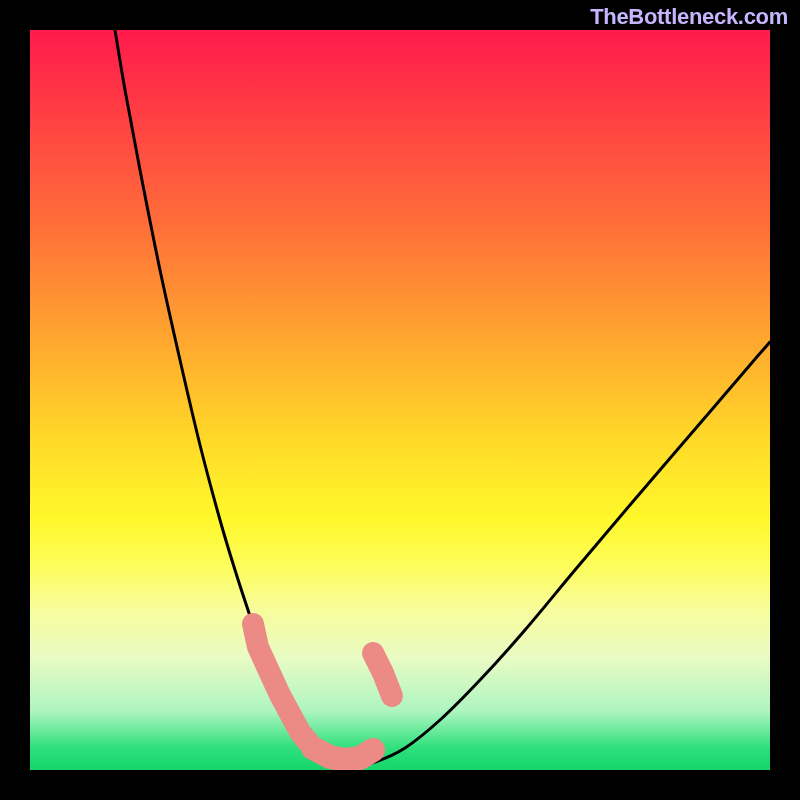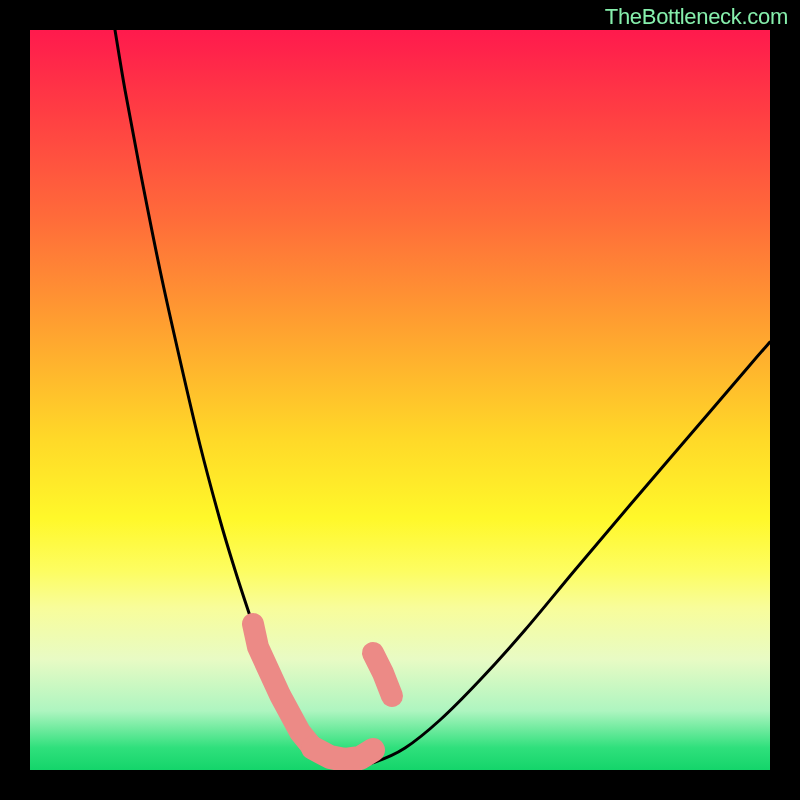--- a/index.html
+++ b/index.html
@@ -8,22 +8,22 @@
     position: absolute;
     left: 0; top: 0; width: 800px; height: 800px;
     background: #000;
   }
   .watermark {
     position: absolute;
     top: 4px;
     right: 12px;
     font-family: Arial, Helvetica, sans-serif;
     font-size: 22px;
-    font-weight: 400;
-    color: #86efac;
+    font-weight: 700;
+    color: #c4b5fd;
     letter-spacing: -0.3px;
     z-index: 10;
   }
   .plot {
     position: absolute;
     left: 30px;
     top: 30px;
     width: 740px;
     height: 740px;
     overflow: hidden;

